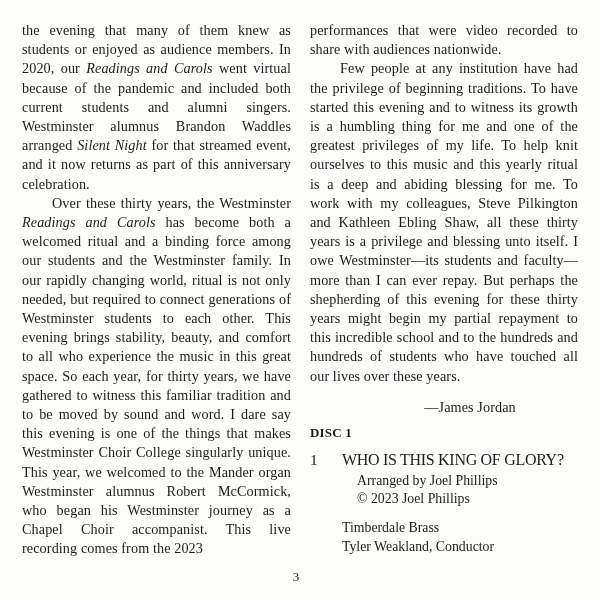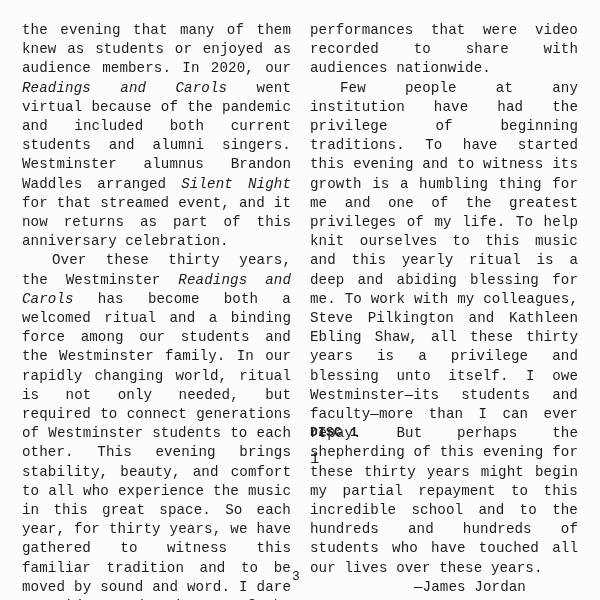--- a/index.html
+++ b/index.html
@@ -12,21 +12,20 @@
     background: #fcfcfa;
     font-family: "Liberation Serif", serif;
     color: #1c1c1c;
     position: relative;
     overflow: hidden;
   }
   .page {
     position: relative;
     width: 511px;
     height: 600px;
-    font-family: Liberation Mono, monospace;
   }
   .col {
     position: absolute;
     top: 21px;
     text-align: justify;
     font-size: 14.2px;
     line-height: 19.2px;
     letter-spacing: 0.1px;
   }
   .col-left {
@@ -38,21 +37,21 @@
     width: 268px;
   }
   p.para {
     margin: 0;
     padding: 0;
   }
   p.para.indent {
     text-indent: 30px;
   }
   p.attribution {
-    margin: 0;
+    margin: 12px;
     padding: 0 0 0 52px;
     text-align: center;
     text-indent: 0;
   }
   .disc-section {
     position: absolute;
     left: 310px;
     top: 425px;
     width: 272px;
   }
@@ -115,18 +114,29 @@
   <div class="col col-right">
     <p class="para"><span>performances that were video recorded to share with audiences nationwide.</span></p>
     <p class="para indent"><span>Few people at any institution have had the privilege of beginning traditions. To have started this evening and to witness its growth is a humbling thing for me and one of the greatest privileges of my life. To help knit ourselves to this music and this yearly ritual is a deep and abiding blessing for me. To work with my colleagues, Steve Pilkington and Kathleen Ebling Shaw, all these thirty years is a privilege and blessing unto itself. I owe Westminster—its students and faculty—more than I can ever repay. But perhaps the shepherding of this evening for these thirty years might begin my partial repayment to this incredible school and to the hundreds and hundreds of students who have touched all our lives over these years.</span></p>
     <p class="attribution">—James Jordan</p>
   </div>
 
   <div class="disc-section">
     <h2 class="disc-heading">DISC 1</h2>
     <div class="track">
       <span class="track-number">1</span>
+      <div class="track-body">
+        <div class="track-title">WHO IS THIS KING OF GLORY?</div>
+        <div class="track-credits">
+          <div>Arranged by Joel Phillips</div>
+          <div>© 2023 Joel Phillips</div>
+        </div>
+        <div class="track-performers">
+          <div>Timberdale Brass</div>
+          <div>Tyler Weakland, Conductor</div>
+        </div>
+      </div>
     </div>
   </div>
 
   <div class="page-number">3</div>
 
 </div>
 
 </body></html>

